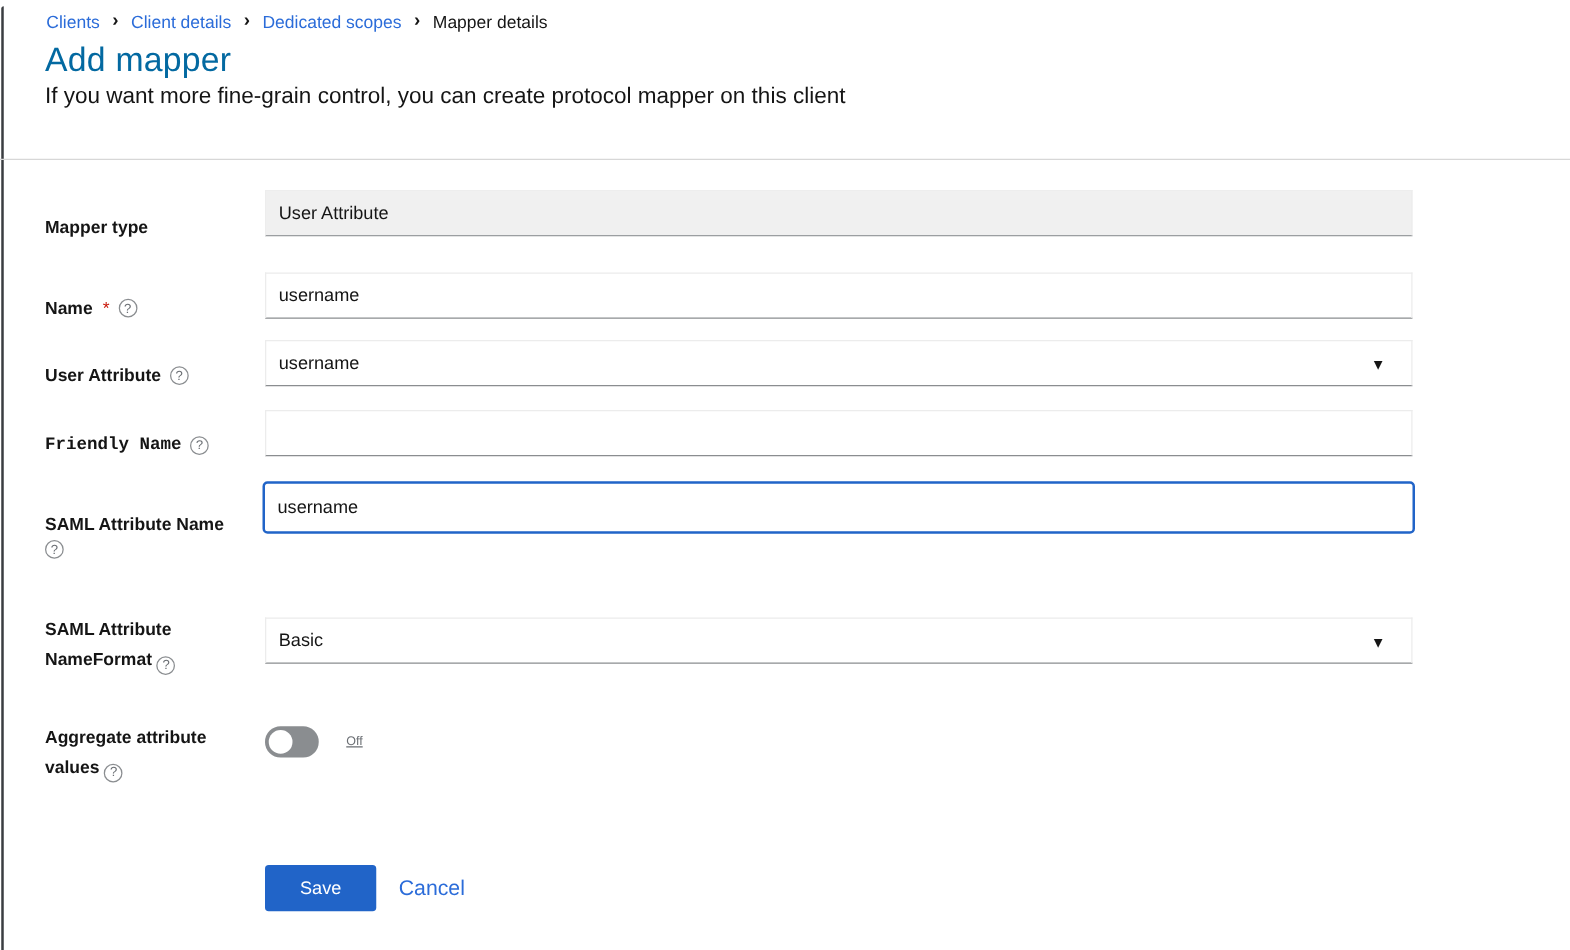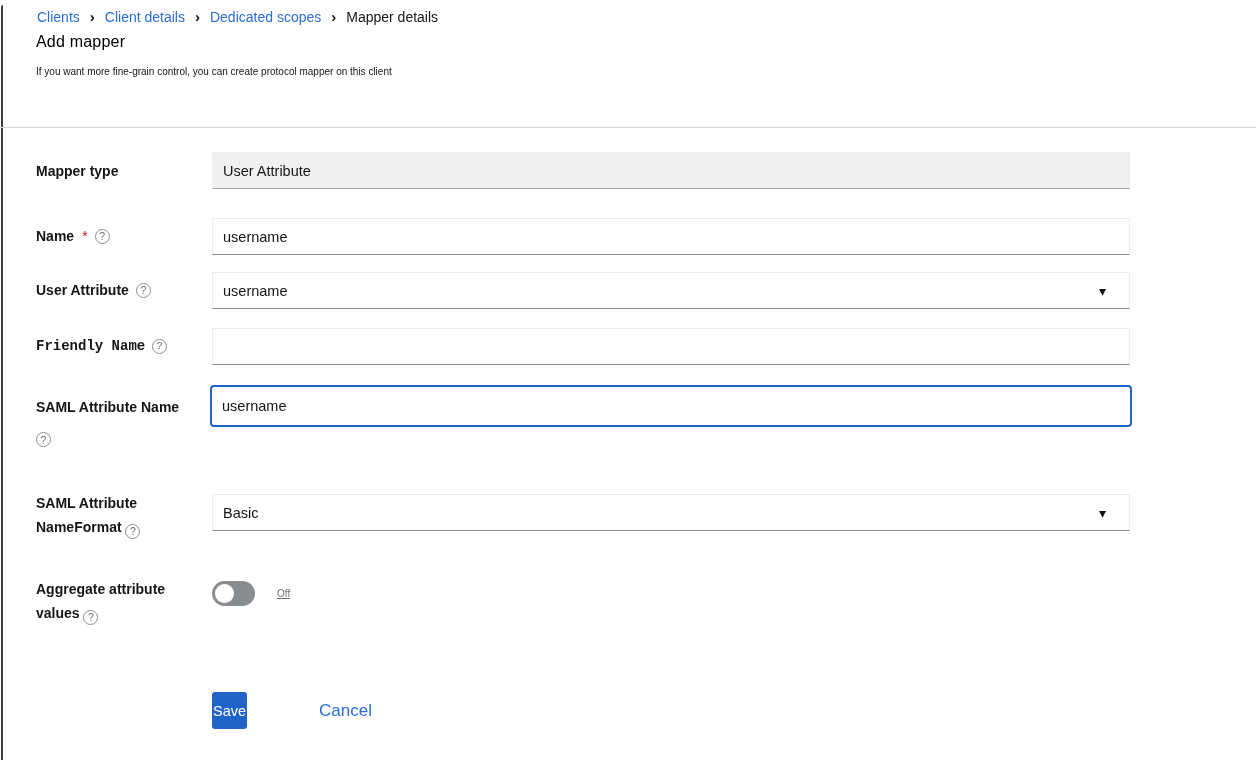--- a/index.html
+++ b/index.html
@@ -24,34 +24,34 @@
     display: flex; align-items: center; gap: 10px;
     font-size: 14px; line-height: 18px;
   }
   .breadcrumb a { color: #2b6cd9; text-decoration: none; cursor: pointer; }
   .crumb-sep { color: #151515; font-weight: 700; font-size: 15px; line-height: 1; transform: translateY(-1px); }
   .crumb-current { color: #151515; }
 
   
   .page-title {
     position: absolute; left: 36px; top: 33px; margin: 0;
-    font-size: 16px; font-weight: 500; letter-spacing: 0.2px; color: #000000; text-align: center;
+    font-size: 27px; font-weight: 500; letter-spacing: 0.2px; color: #0369a1; text-align: center;
   }
   .page-subtitle {
     position: absolute; left: 36px; top: 66px; margin: 0;
-    font-size: 10px; color: #151515;
+    font-size: 18px; color: #151515;
   }
   .divider { position: absolute; left: 0; top: 127px; width: 1256px; height: 1px; background: #d7d7d7; }
 
   
   .flabel {
     position: absolute; left: 36px; width: 162px;
     font-size: 14px; font-weight: 700; color: #151515;
   }
-  .flabel.center { display: flex; align-items: center; gap: 7px; }
+  .flabel.center { display: flex; align-items: flex-end; gap: 7px; }
   .flabel.block { line-height: 24px; }
   .l1 { top: 152px; height: 37px; }
   .l2 { top: 218px; height: 36px; }
   .l3 { top: 272px; height: 36px; }
   .l4 { top: 328px; height: 36px; font-family: Liberation Mono, monospace; }
   .l5 { top: 386px; height: 41px; }
   .l6 { top: 491px; }
   .l7 { top: 577px; }
 
   .req { color: #c9190b; font-weight: 400; font-size: 14px; margin-left: 1px; }
@@ -97,21 +97,21 @@
     background: #fff; border-radius: 50%;
   }
   .switch-state {
     position: absolute; left: 277px; top: 581px; height: 25px;
     display: flex; align-items: center; font-size: 10px; color: #6a6e73; text-decoration: underline;
   }
 
   
   .save-btn {
     position: absolute; left: 212px; top: 692px; height: 37px;
-    padding: 0 1px; background: #2164c8; color: #fff;
+    padding: 0 28px; background: #2164c8; color: #fff;
     border: none; border-radius: 3px; font-size: 14.5px;
     font-family: "Liberation Sans", sans-serif; cursor: pointer;
   }
   .cancel-link {
     position: absolute; left: 319px; top: 692px; height: 37px;
     display: flex; align-items: center; color: #2b6cd9;
     font-size: 17px; text-decoration: none; cursor: pointer;
   }
 </style>
 </head>

